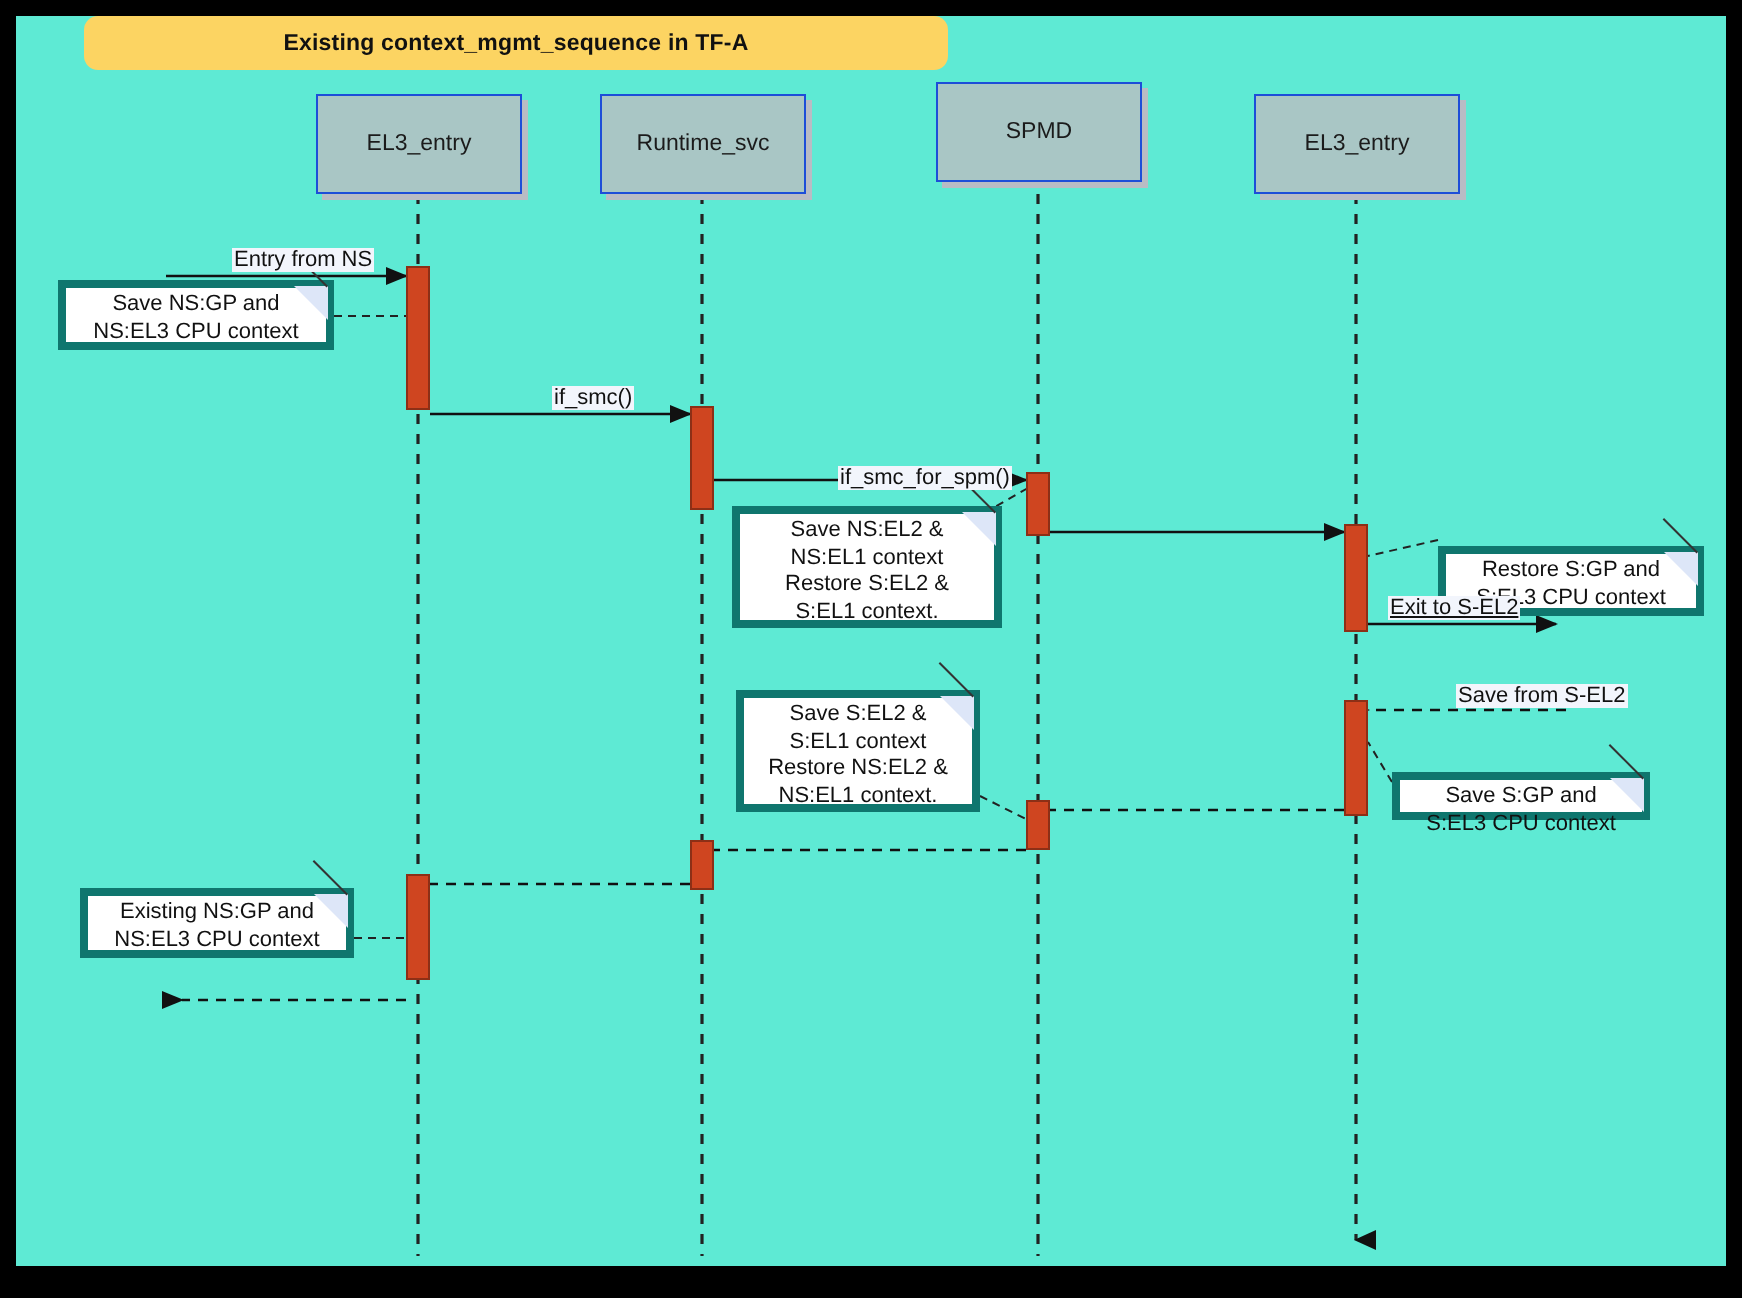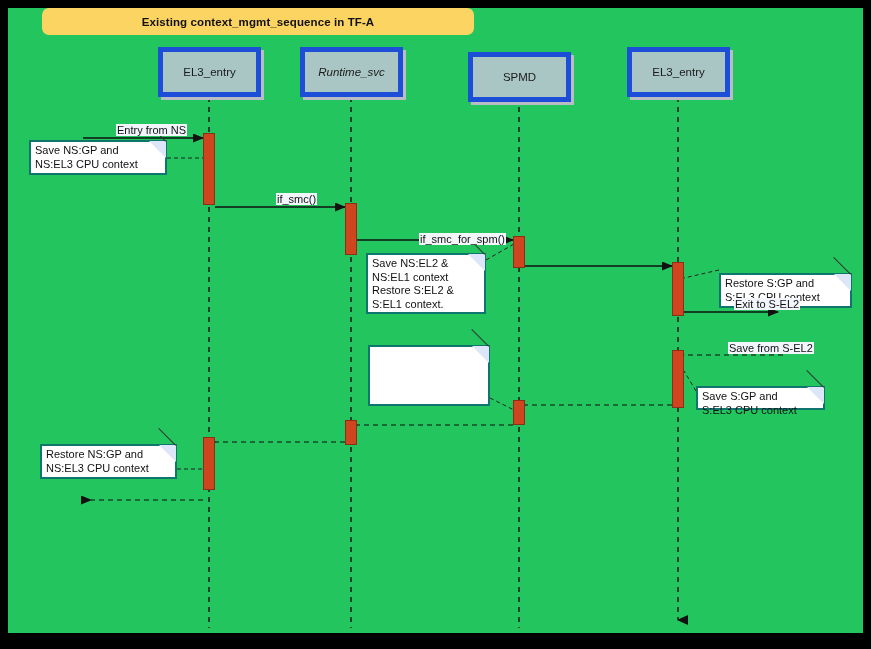--- a/index.html
+++ b/index.html
@@ -13,22 +13,23 @@
     height: 649px;
     overflow: hidden;
     font-family: "Liberation Sans", sans-serif;
   }
   #diagram-frame {
     position: absolute;
     left: 8px;
     top: 8px;
     width: 855px;
     height: 625px;
-    background: #22c55e;
+    background: #5eead4;
     overflow: hidden;
+    text-align: center;
   }
   #svg-layer {
     position: absolute;
     left: 0;
     top: 0;
     width: 855px;
     height: 625px;
   }
 
   
@@ -50,21 +51,21 @@
     color: #111111;
     letter-spacing: 0.1px;
   }
 
   
   .lifeline-head {
     position: absolute;
     width: 103px;
     height: 50px;
     background: #a9c6c5;
-    border: 5px solid #1d4ed8;
+    border: 1px solid #1d4ed8;
     box-shadow: 3px 3px 0 0 #b9bcc4;
     display: flex;
     align-items: center;
     justify-content: center;
     box-sizing: border-box;
   }
   .lifeline-head .head-label {
     font-size: 11.5px;
     color: #1b1b1b;
   }
@@ -75,21 +76,21 @@
     width: 12px;
     background: #cf4520;
     border: 1px solid #8d2f16;
     box-sizing: border-box;
   }
 
   
   .note {
     position: absolute;
     background: #ffffff;
-    border: 2px solid #0f766e;
+    border: 4px solid #0f766e;
     box-sizing: border-box;
     padding: 2px 4px 3px 4px;
     font-size: 11px;
     line-height: 13.5px;
     color: #111111;
     white-space: pre;
   }
   .note .fold-cut {
     position: absolute;
     top: -1px;
@@ -167,56 +168,59 @@
   </svg>
 
   <div id="title-banner">
     <span class="title-text">Existing context_mgmt_sequence in TF-A</span>
   </div>
 
   <div id="lifeline-heads">
       <div class="lifeline-head" style="left: 150px; top: 39px;">
         <span class="head-label">EL3_entry</span>
       </div>
-      <div class="lifeline-head" style="left: 292px; top: 39px; font-style: italic;">
+      <div class="lifeline-head" style="left: 292px; top: 39px;">
         <span class="head-label">Runtime_svc</span>
       </div>
-      <div class="lifeline-head" style="left: 460px; top: 44px;">
+      <div class="lifeline-head" style="left: 460px; top: 33px;">
         <span class="head-label">SPMD</span>
       </div>
       <div class="lifeline-head" style="left: 619px; top: 39px;">
         <span class="head-label">EL3_entry</span>
       </div>
     </div>
   <div id="activation-bars">
       <div class="activation" style="left: 195px; top: 125px; height: 72px;"></div>
       <div class="activation" style="left: 337px; top: 195px; height: 52px;"></div>
       <div class="activation" style="left: 505px; top: 228px; height: 32px;"></div>
       <div class="activation" style="left: 664px; top: 254px; height: 54px;"></div>
       <div class="activation" style="left: 664px; top: 342px; height: 58px;"></div>
       <div class="activation" style="left: 505px; top: 392px; height: 25px;"></div>
       <div class="activation" style="left: 337px; top: 412px; height: 25px;"></div>
       <div class="activation" style="left: 195px; top: 429px; height: 53px;"></div>
     </div>
   <div id="notes-layer">
       <div class="note" style="left: 21px; top: 132px; width: 138px; height: 35px;"><span>Save NS:GP and
 NS:EL3 CPU context</span><span class="fold-cut"></span><span class="fold-diag"></span></div>
-      <div class="note" style="left: 358px; top: 245px; width: 120px; height: 61px;"><span>Save NS:EL2 &amp;
+      <div class="note" style="left: 358px; top: 245px; width: 135px; height: 61px;"><span>Save NS:EL2 &amp;
 NS:EL1 context
 Restore S:EL2 &amp;
 S:EL1 context.</span><span class="fold-cut"></span><span class="fold-diag"></span></div>
       <div class="note" style="left: 711px; top: 232px; width: 133px; height: 35px; margin-top: 33px;"><span>Restore S:GP and
 S:EL3 CPU context</span><span class="fold-cut"></span><span class="fold-diag"></span></div>
-      <div class="note" style="left: 360px; top: 337px; width: 122px; height: 61px;"><span class="fold-cut"></span><span class="fold-diag"></span></div>
+      <div class="note" style="left: 360px; top: 337px; width: 122px; height: 61px;"><span>Save S:EL2 &amp;
+S:EL1 context
+Restore NS:EL2 &amp;
+NS:EL1 context.</span><span class="fold-cut"></span><span class="fold-diag"></span></div>
       <div class="note" style="left: 688px; top: 378px; width: 129px; height: 24px;"><span>Save S:GP and
 S:EL3 CPU context</span><span class="fold-cut"></span><span class="fold-diag"></span></div>
-      <div class="note" style="left: 32px; top: 436px; width: 137px; height: 35px;"><span>Restore NS:GP and
+      <div class="note" style="left: 32px; top: 436px; width: 137px; height: 35px;"><span>Existing NS:GP and
 NS:EL3 CPU context</span><span class="fold-cut"></span><span class="fold-diag"></span></div>
     </div>
   <div id="labels-layer">
       <div class="msg-label" style="left: 78px; top: 116px;">Entry from NS</div>
       <div class="msg-label" style="left: 238px; top: 185px;">if_smc()</div>
       <div class="msg-label" style="left: 381px; top: 225px;">if_smc_for_spm()</div>
-      <div class="msg-label" style="left: 696px; top: 290px;">Exit to S-EL2</div>
+      <div class="msg-label" style="left: 656px; top: 290px; text-decoration: underline;">Exit to S-EL2</div>
       <div class="msg-label" style="left: 690px; top: 334px;">Save from S-EL2</div>
     </div>
 
 </div>
 
 </body></html>

